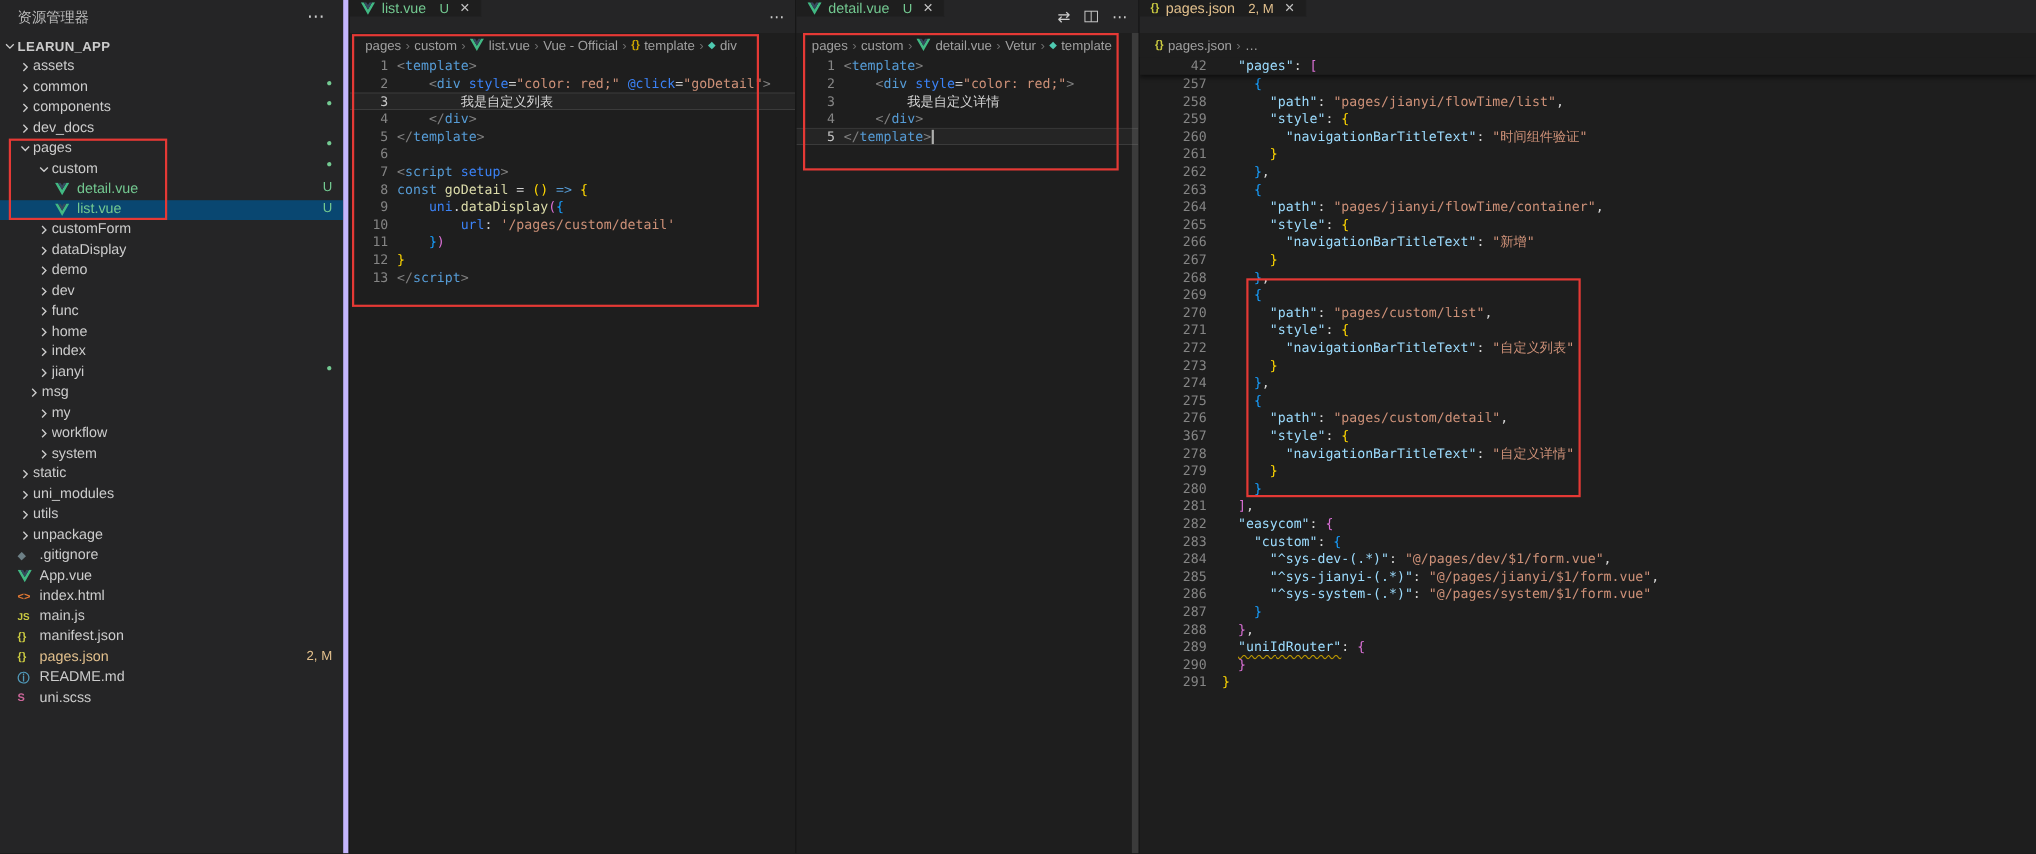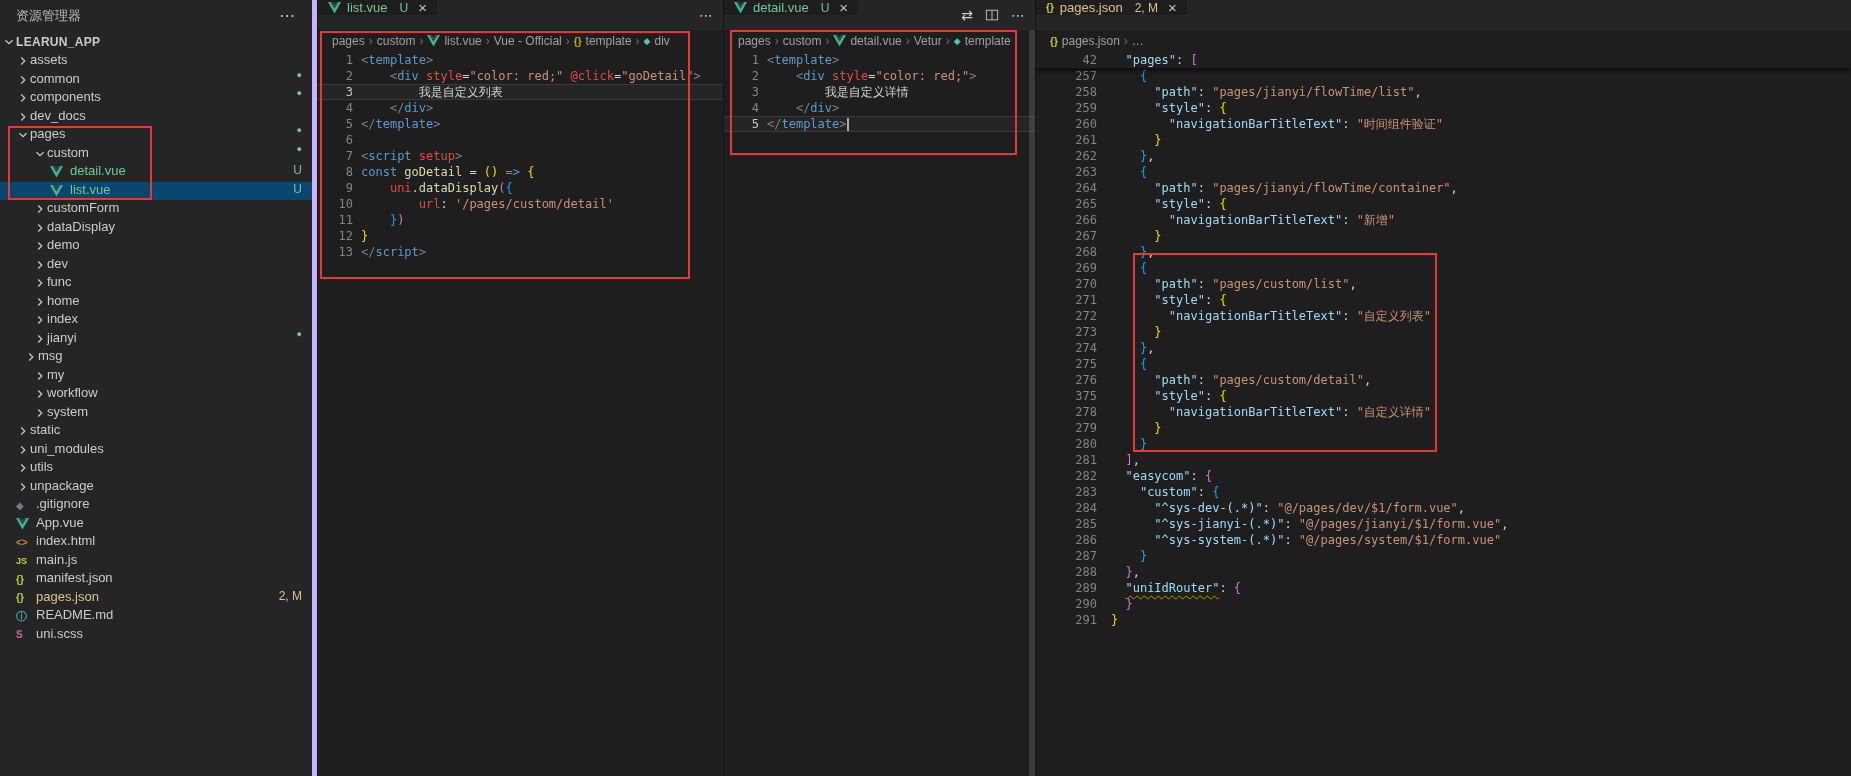--- a/index.html
+++ b/index.html
@@ -58,21 +58,21 @@
   .p3 .ln{width:70px;padding-right:9px}
   .p3 .lc{margin-left:5px}
   .code-line.cur{background:rgba(255,255,255,.035);box-shadow:inset 0 1px 0 rgba(255,255,255,.10),inset 0 -1px 0 rgba(255,255,255,.10)}
   .code-line.cur .ln{color:#c6c6c6}
   .code-line.sticky{position:relative;z-index:3;background:#1e1e1e;box-shadow:0 3px 4px rgba(0,0,0,.5)}
   .cursor{display:inline-block;width:2px;height:13px;background:#aeafad;vertical-align:middle;margin-left:1px}
 
   
   .tk-pn{color:#808080}
   .tk-tg{color:#569cd6}
-  .tk-at{color:#ef4444}
+  .tk-at{color:#3b82f6}
   .tk-st{color:#ce9178}
   .tk-kw{color:#569cd6}
   .tk-fn{color:#dcdcaa}
   .tk-df{color:#d4d4d4}
   .tk-g1{color:#ffd700}
   .tk-g2{color:#da70d6}
   .tk-g3{color:#179fff}
   .tk-ky{color:#9cdcfe}
   .tk-wn{color:#9cdcfe;text-decoration:underline wavy #b89500;text-decoration-thickness:1px;text-underline-offset:3px}
 
@@ -544,21 +544,21 @@
           <div class="code-line"><span class="ln">267</span><span class="lc"><span class="tk-df">      </span><span class="tk-g1">}</span></span></div>
           <div class="code-line"><span class="ln">268</span><span class="lc"><span class="tk-df">    </span><span class="tk-g3">}</span><span class="tk-df">,</span></span></div>
           <div class="code-line"><span class="ln">269</span><span class="lc"><span class="tk-df">    </span><span class="tk-g3">{</span></span></div>
           <div class="code-line"><span class="ln">270</span><span class="lc"><span class="tk-df">      </span><span class="tk-ky">"path"</span><span class="tk-df">: </span><span class="tk-st">"pages/custom/list"</span><span class="tk-df">,</span></span></div>
           <div class="code-line"><span class="ln">271</span><span class="lc"><span class="tk-df">      </span><span class="tk-ky">"style"</span><span class="tk-df">: </span><span class="tk-g1">{</span></span></div>
           <div class="code-line"><span class="ln">272</span><span class="lc"><span class="tk-df">        </span><span class="tk-ky">"navigationBarTitleText"</span><span class="tk-df">: </span><span class="tk-st">"自定义列表"</span></span></div>
           <div class="code-line"><span class="ln">273</span><span class="lc"><span class="tk-df">      </span><span class="tk-g1">}</span></span></div>
           <div class="code-line"><span class="ln">274</span><span class="lc"><span class="tk-df">    </span><span class="tk-g3">}</span><span class="tk-df">,</span></span></div>
           <div class="code-line"><span class="ln">275</span><span class="lc"><span class="tk-df">    </span><span class="tk-g3">{</span></span></div>
           <div class="code-line"><span class="ln">276</span><span class="lc"><span class="tk-df">      </span><span class="tk-ky">"path"</span><span class="tk-df">: </span><span class="tk-st">"pages/custom/detail"</span><span class="tk-df">,</span></span></div>
-          <div class="code-line"><span class="ln">375</span><span class="lc"><span class="tk-df">      </span><span class="tk-ky">"style"</span><span class="tk-df">: </span><span class="tk-g1">{</span></span></div>
+          <div class="code-line"><span class="ln">367</span><span class="lc"><span class="tk-df">      </span><span class="tk-ky">"style"</span><span class="tk-df">: </span><span class="tk-g1">{</span></span></div>
           <div class="code-line"><span class="ln">278</span><span class="lc"><span class="tk-df">        </span><span class="tk-ky">"navigationBarTitleText"</span><span class="tk-df">: </span><span class="tk-st">"自定义详情"</span></span></div>
           <div class="code-line"><span class="ln">279</span><span class="lc"><span class="tk-df">      </span><span class="tk-g1">}</span></span></div>
           <div class="code-line"><span class="ln">280</span><span class="lc"><span class="tk-df">    </span><span class="tk-g3">}</span></span></div>
           <div class="code-line"><span class="ln">281</span><span class="lc"><span class="tk-df">  </span><span class="tk-g2">]</span><span class="tk-df">,</span></span></div>
           <div class="code-line"><span class="ln">282</span><span class="lc"><span class="tk-df">  </span><span class="tk-ky">"easycom"</span><span class="tk-df">: </span><span class="tk-g2">{</span></span></div>
           <div class="code-line"><span class="ln">283</span><span class="lc"><span class="tk-df">    </span><span class="tk-ky">"custom"</span><span class="tk-df">: </span><span class="tk-g3">{</span></span></div>
           <div class="code-line"><span class="ln">284</span><span class="lc"><span class="tk-df">      </span><span class="tk-ky">"^sys-dev-(.*)"</span><span class="tk-df">: </span><span class="tk-st">"@/pages/dev/$1/form.vue"</span><span class="tk-df">,</span></span></div>
           <div class="code-line"><span class="ln">285</span><span class="lc"><span class="tk-df">      </span><span class="tk-ky">"^sys-jianyi-(.*)"</span><span class="tk-df">: </span><span class="tk-st">"@/pages/jianyi/$1/form.vue"</span><span class="tk-df">,</span></span></div>
           <div class="code-line"><span class="ln">286</span><span class="lc"><span class="tk-df">      </span><span class="tk-ky">"^sys-system-(.*)"</span><span class="tk-df">: </span><span class="tk-st">"@/pages/system/$1/form.vue"</span></span></div>
           <div class="code-line"><span class="ln">287</span><span class="lc"><span class="tk-df">    </span><span class="tk-g3">}</span></span></div>

